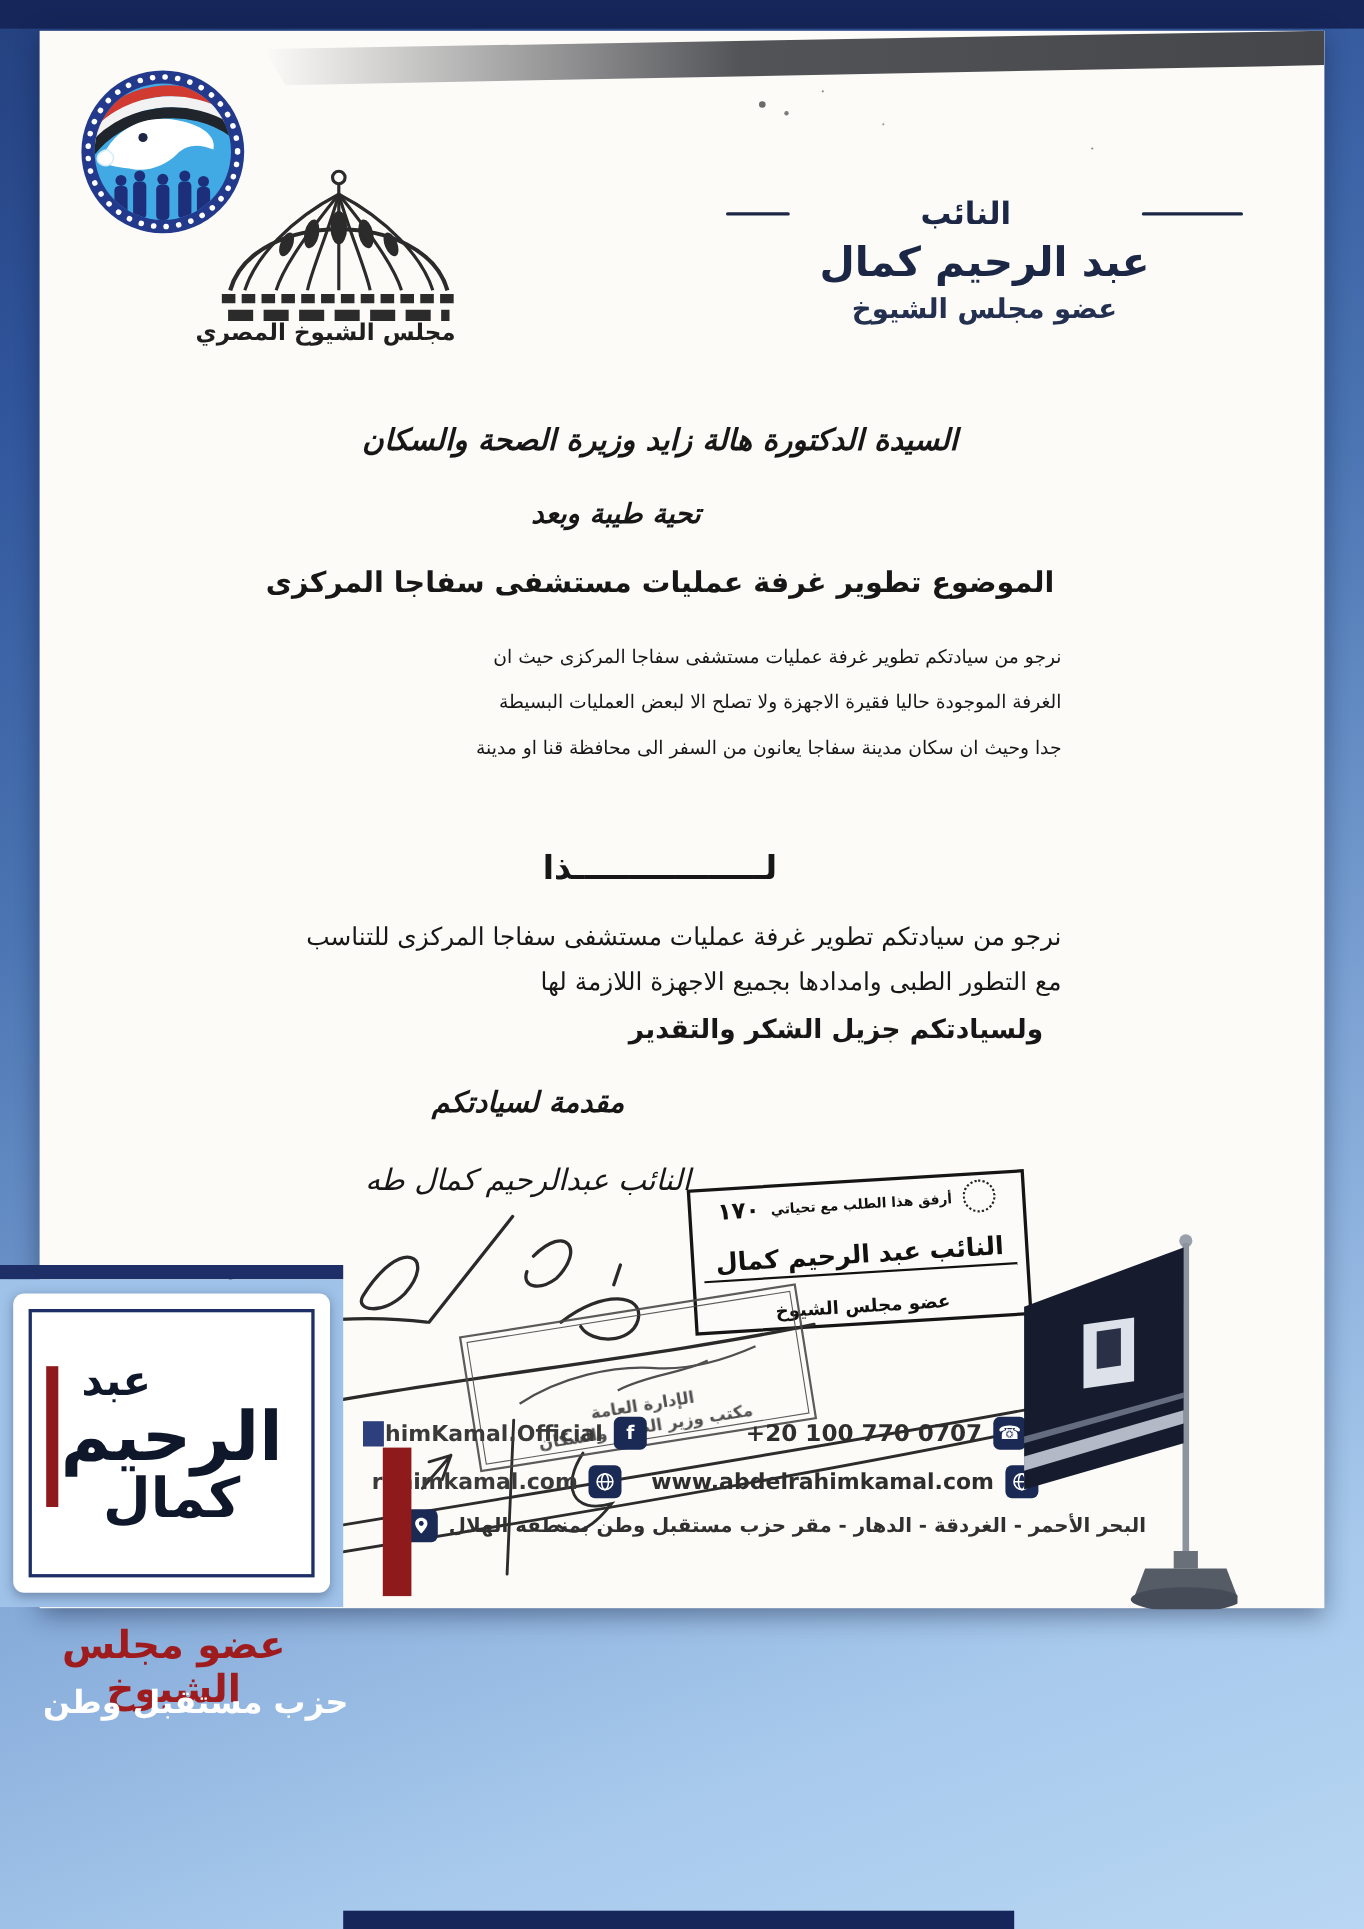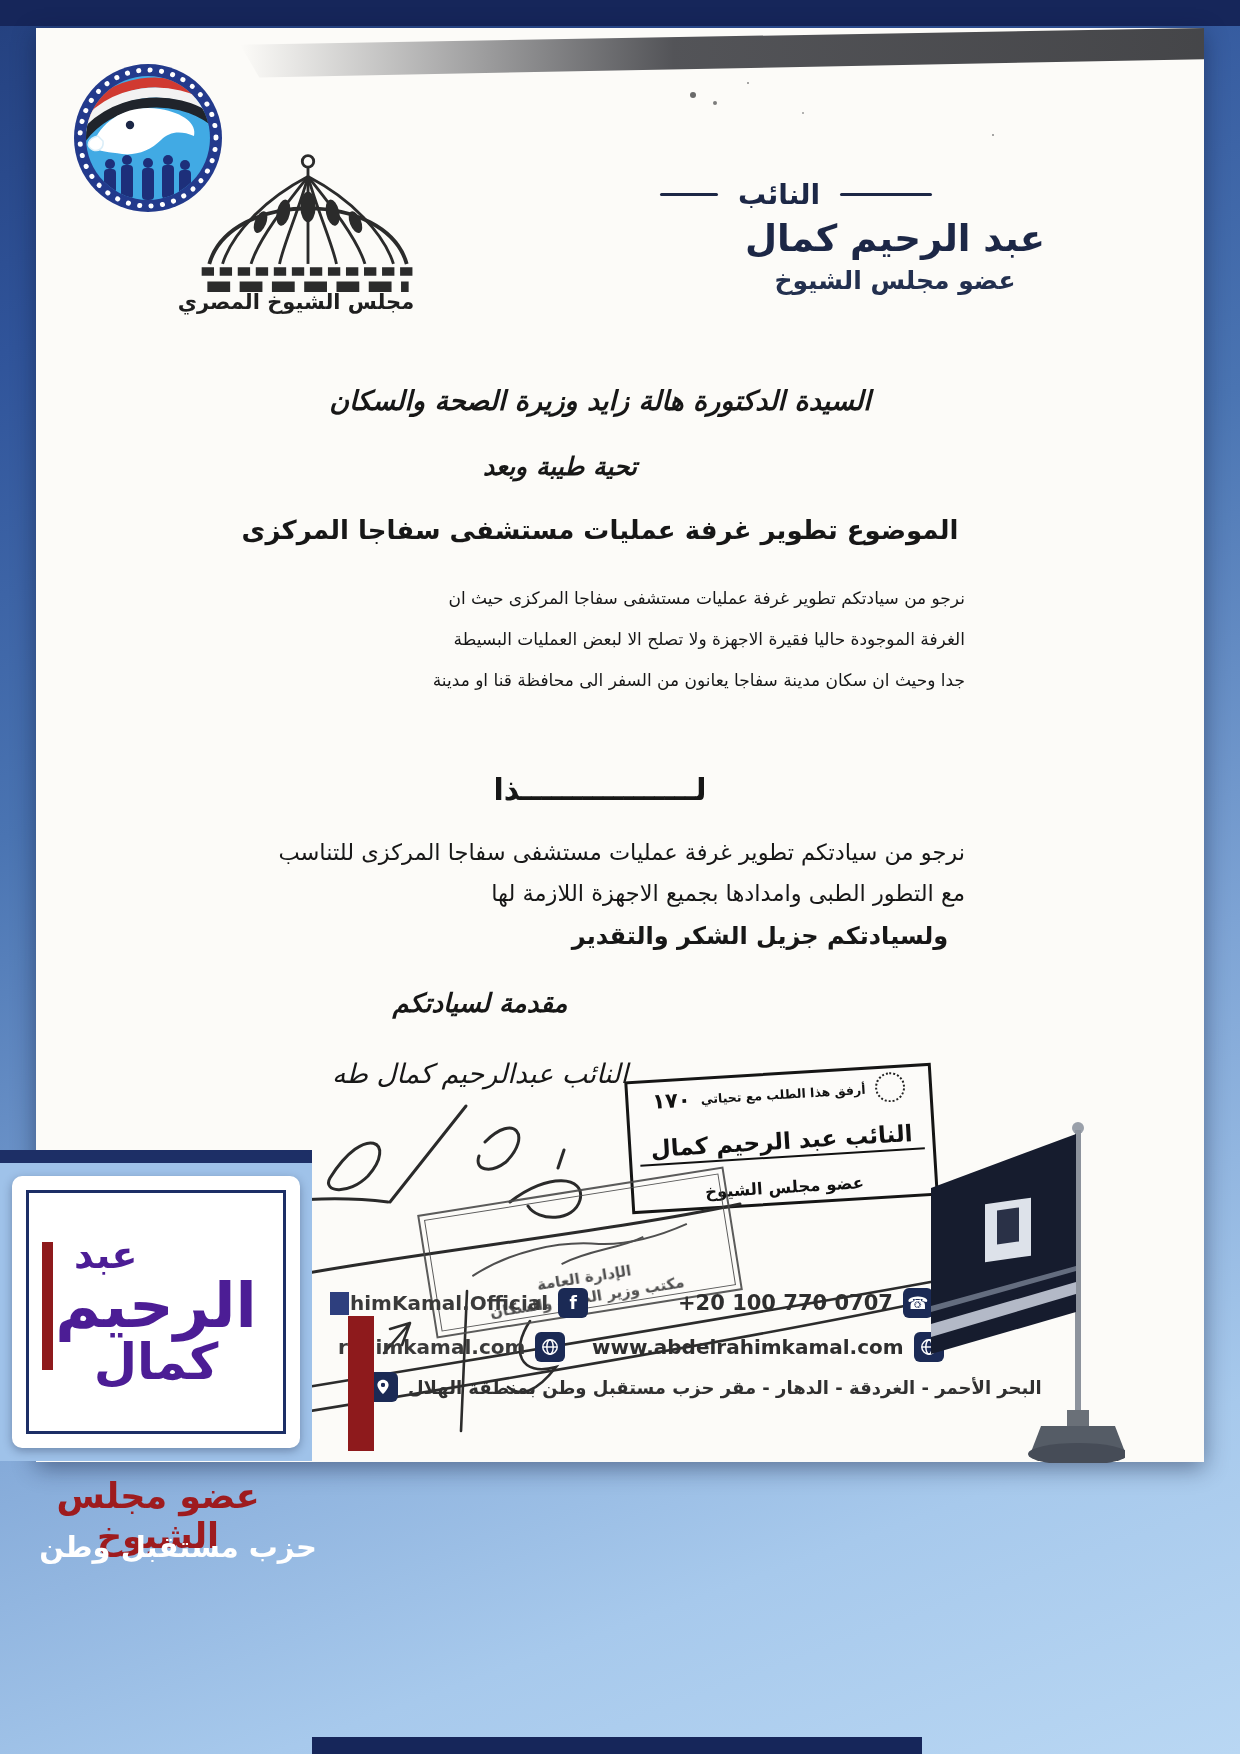--- a/index.html
+++ b/index.html
@@ -14,21 +14,21 @@
   .scanband{left:240px;top:28px;width:964px;height:52px;
             background:linear-gradient(to left,#2c2d31 0%,#3c3d42 55%,rgba(60,60,65,0) 100%);
             clip-path:polygon(0 32%,100% 0,100% 60%,2% 95%);opacity:.88;}
   .noise{left:690px;top:92px;width:6px;height:6px;border-radius:50%;background:#6a6a6a;
          box-shadow:22px 8px 0 -1px #7c7c7c,55px -12px 0 -2px #8a8a8a,110px 18px 0 -2px #9a9a9a,
                     90px -20px 0 -3px #777,300px 40px 0 -2px #888;}
   
   .dome-caption{left:165px;top:290px;width:262px;text-align:center;font-weight:bold;
                 font-size:21px;color:#1f1f1f;}
   .mp-head{left:660px;top:178px;width:470px;text-align:center;color:#1c2746;direction:rtl;}
-  .mp-title-row{display:flex;align-items:center;justify-content:flex-end;gap:20px;}
+  .mp-title-row{display:flex;align-items:center;justify-content:space-between;gap:20px;}
   .dash{height:3px;background:#1c2746;border-radius:2px;}
   .dash.r{width:92px;}.dash.l{width:58px;}
   .mp-title{font-size:28px;font-weight:bold;}
   .mp-name{font-size:37px;font-weight:bold;margin-top:6px;letter-spacing:.5px;}
   .mp-role{font-size:25px;font-weight:bold;margin-top:6px;color:#23304f;}
   
   .ar{direction:rtl;color:#171717;}
   .recipient{left:150px;top:385px;width:900px;text-align:center;font-size:27px;
              font-weight:bold;font-style:italic;}
   .greeting{left:150px;top:452px;width:820px;text-align:center;font-size:25px;
@@ -70,21 +70,21 @@
   .siteL-row{left:338px;top:1332px;font-size:20px;}
   .siteR-row{left:592px;top:1332px;font-size:20px;color:#2e2e2e;direction:ltr;}
   .addr-row{left:368px;top:1372px;font-size:18px;direction:rtl;color:#303030;}
   
   .brand-bar{left:0;top:1150px;width:312px;height:13px;background:#1d2f66;}
   .brand-panel{left:0;top:1163px;width:312px;height:298px;background:#9fc2e9;}
   .brand-card{left:12px;top:1176px;width:288px;height:272px;background:#fff;border-radius:10px;
               box-shadow:0 3px 10px rgba(20,30,60,.35);}
   .brand-frame{position:absolute;inset:14px;border:3px solid #1d2f66;}
   .brand-callig{position:absolute;inset:22px;display:flex;flex-direction:column;
-                align-items:center;justify-content:center;direction:rtl;color:#4c1d95;
+                align-items:center;justify-content:center;direction:rtl;color:#0f172a;
                 line-height:1.02;}
   .bw1{font-size:38px;font-weight:bold;align-self:flex-end;margin-left:40px;}
   .bw2{font-size:62px;font-weight:bold;}
   .bw3{font-size:50px;font-weight:bold;}
   .brand-redbar{position:absolute;left:30px;top:66px;width:11px;height:128px;background:#8e1a1c;}
   .brand-role{left:0;top:1476px;width:316px;text-align:center;font-size:35px;font-weight:bold;
               color:#9e1b1e;direction:rtl;}
   .brand-party{left:0;top:1530px;width:316px;text-align:center;font-size:29px;font-weight:bold;
                color:#fff;direction:rtl;padding-left:20px;}
   .deco-bluesq{left:330px;top:1292px;width:19px;height:23px;background:#2e3f7e;}

